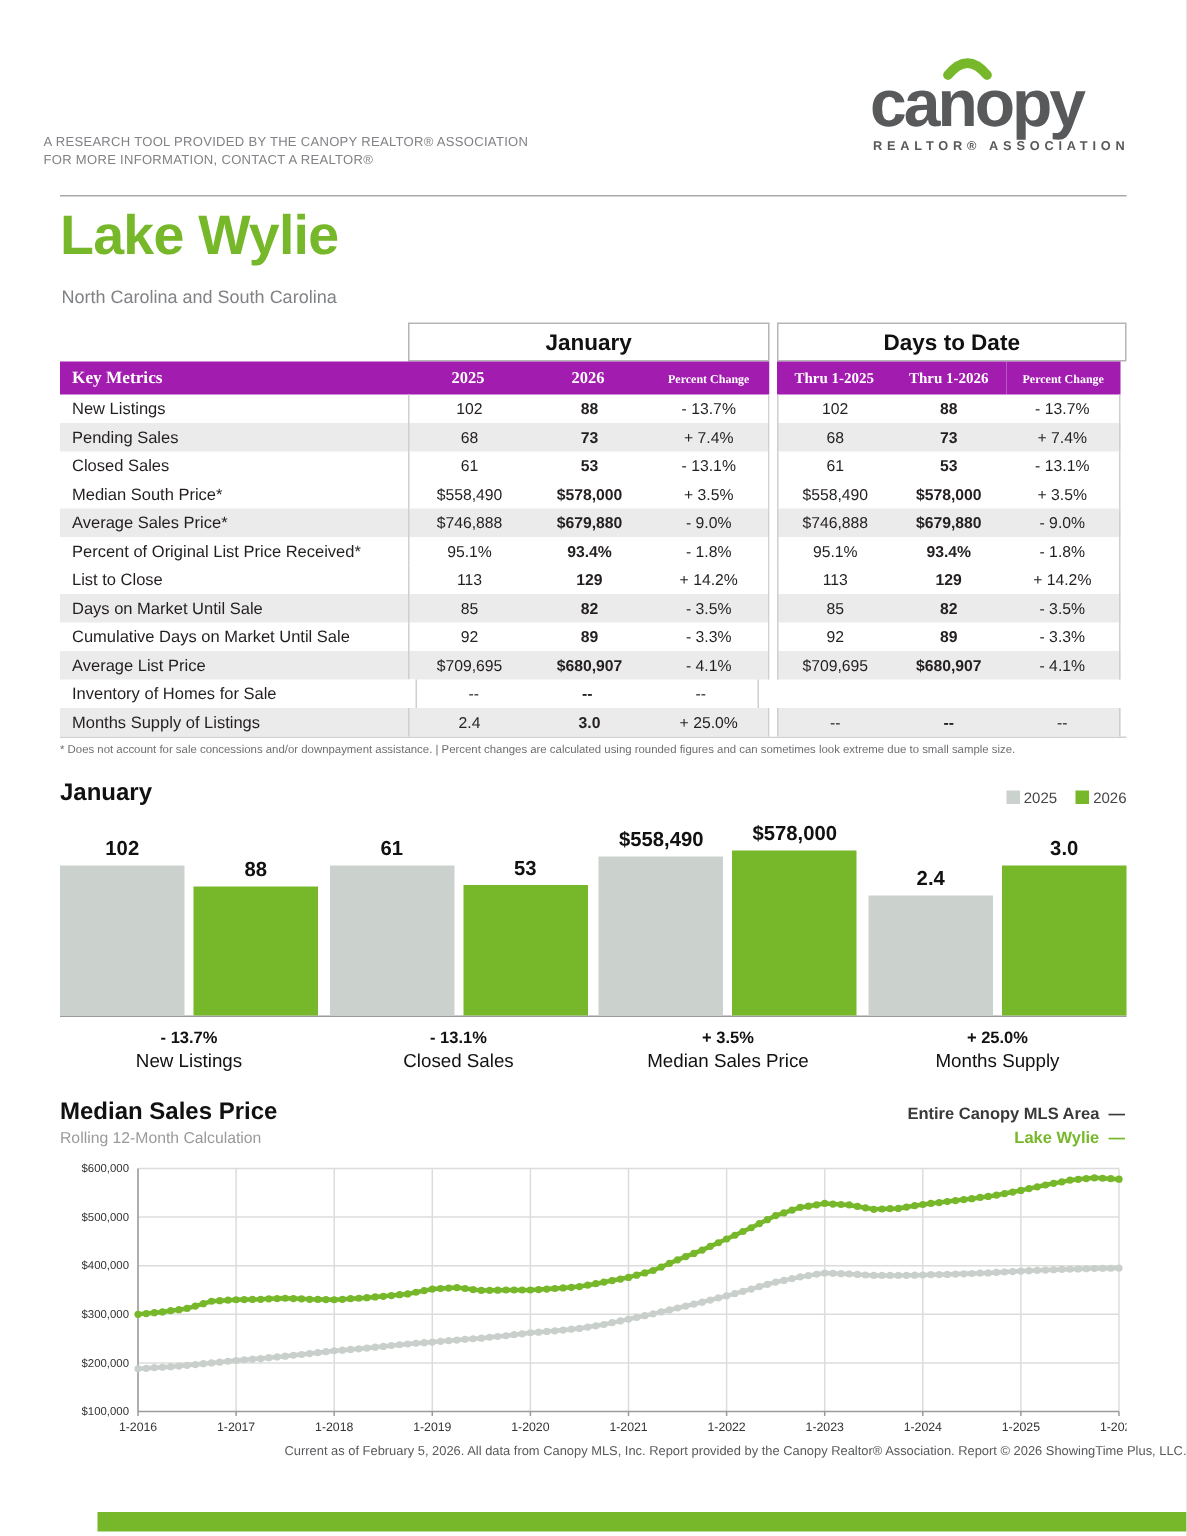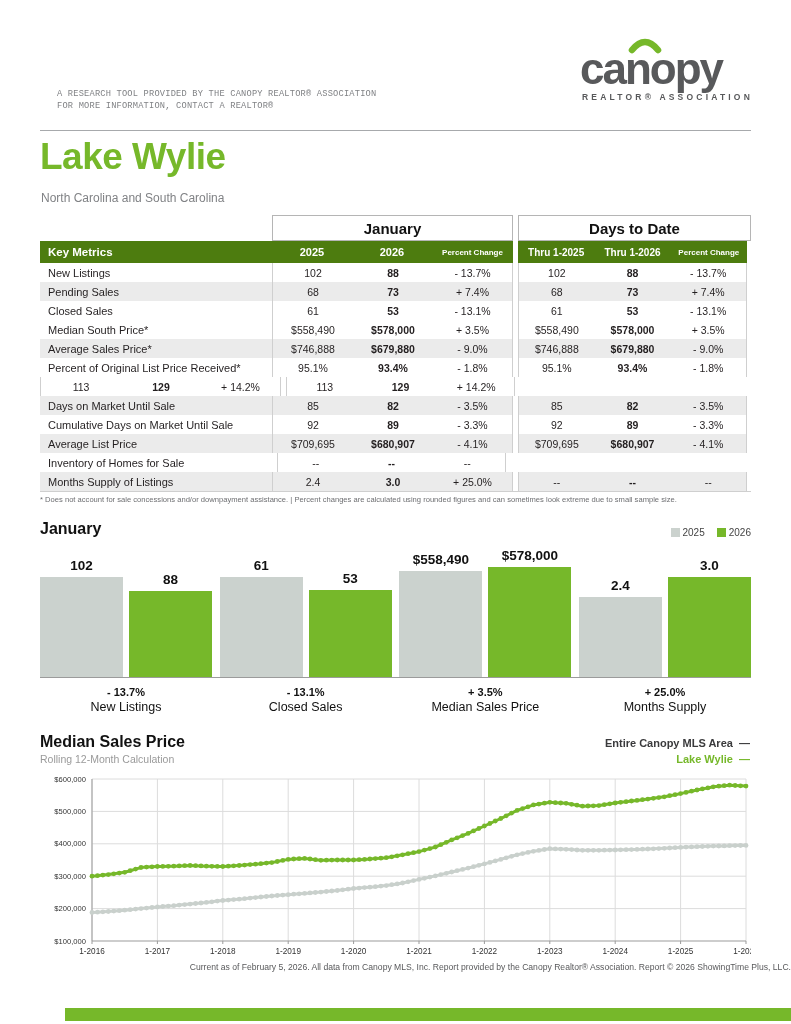--- a/index.html
+++ b/index.html
@@ -1,40 +1,40 @@
 <!DOCTYPE html>
 <html><head>
 <meta charset="utf-8">
 <style>
   * { margin:0; padding:0; box-sizing:border-box; }
   body { background:#9a9a9a; font-family:"Liberation Sans", sans-serif; }
   .page { position:relative; width:791px; height:1024px; background:#ffffff; margin:0 auto; overflow:hidden; color:#231f20; }
 
   
   .hdr-title { position:absolute; left:40px; top:48px; font-size:21px; font-weight:bold; letter-spacing:-0.2px; color:#111; }
-  .hdr-sub { position:absolute; left:57px; font-size:8.7px; color:#808285; letter-spacing:0.2px;font-family:Liberation Mono, monospace; }
+  .hdr-sub { position:absolute; left:29px; font-size:8.7px; color:#808285; letter-spacing:0.2px; }
   .hdr-sub.l1 { top:89px; }
   .hdr-sub.l2 { top:101px; }
   .logo-box { position:absolute; left:578px; top:36px; width:180px; height:74px; }
   .hdr-rule { position:absolute; left:40px; top:130px; width:711px; height:1px; background:#a7a9ac; }
 
   
   .area-name { position:absolute; left:40px; top:136px; font-size:37px; font-weight:bold; color:#76b82a; letter-spacing:-0.5px; }
   .area-region { position:absolute; left:41px; top:191px; font-size:12px; color:#808285; }
 
   
   .tbl { position:absolute; left:40px; top:215px; width:711px; font-size:10.5px; }
   .span-row { display:flex; height:26px; }
   .span-spacer { width:232px; }
   .span-box { border:1px solid #b5b5b5; display:flex; align-items:center; justify-content:center; font-size:15px; font-weight:bold; color:#111; }
   .span-box.jan { width:241px; }
   .span-gap { width:5px; }
   .span-box.ytd { width:233px; }
   .green-row { display:flex; height:22px; color:#fff; font-weight:bold; }
-  .green-row .g { background:#4d7c0f; display:flex; align-items:center; justify-content:center; }
+  .green-row .g { background:#a21caf; display:flex; align-items:center; justify-content:center;font-family:Liberation Serif, serif; }
   .g.key { width:232px; justify-content:flex-start; padding-left:8px; font-size:11.5px; }
   .g.w80 { width:80px; font-size:11px; }
   .g.w80.last { width:81px; }
   .g.pct { font-size:8px; }
   .gap6 { width:5px; background:#fff; }
   .ytd-grp { width:229px; display:flex; }
   .ytd-grp .g, .ytd-grp .c { flex:1; }
   .t-row { display:flex; height:19px; }
   .c-label { width:232px; display:flex; align-items:center; padding-left:8px; font-size:11px; color:#231f20; }
   .jan-grp { width:241px; display:flex; border-left:1px solid #cfcfcf; border-right:1px solid #cfcfcf; }
@@ -190,20 +190,21 @@
             <div class="c">- 1.8%</div>
           </div>
           <div class="gap6"></div>
           <div class="ytd-grp body">
             <div class="c">95.1%</div>
             <div class="c bold">93.4%</div>
             <div class="c">- 1.8%</div>
           </div>
         </div>
         <div class="t-row">
+          <div class="c-label">List to Close</div>
           <div class="jan-grp">
             <div class="c">113</div>
             <div class="c bold">129</div>
             <div class="c">+ 14.2%</div>
           </div>
           <div class="gap6"></div>
           <div class="ytd-grp body">
             <div class="c">113</div>
             <div class="c bold">129</div>
             <div class="c">+ 14.2%</div>

